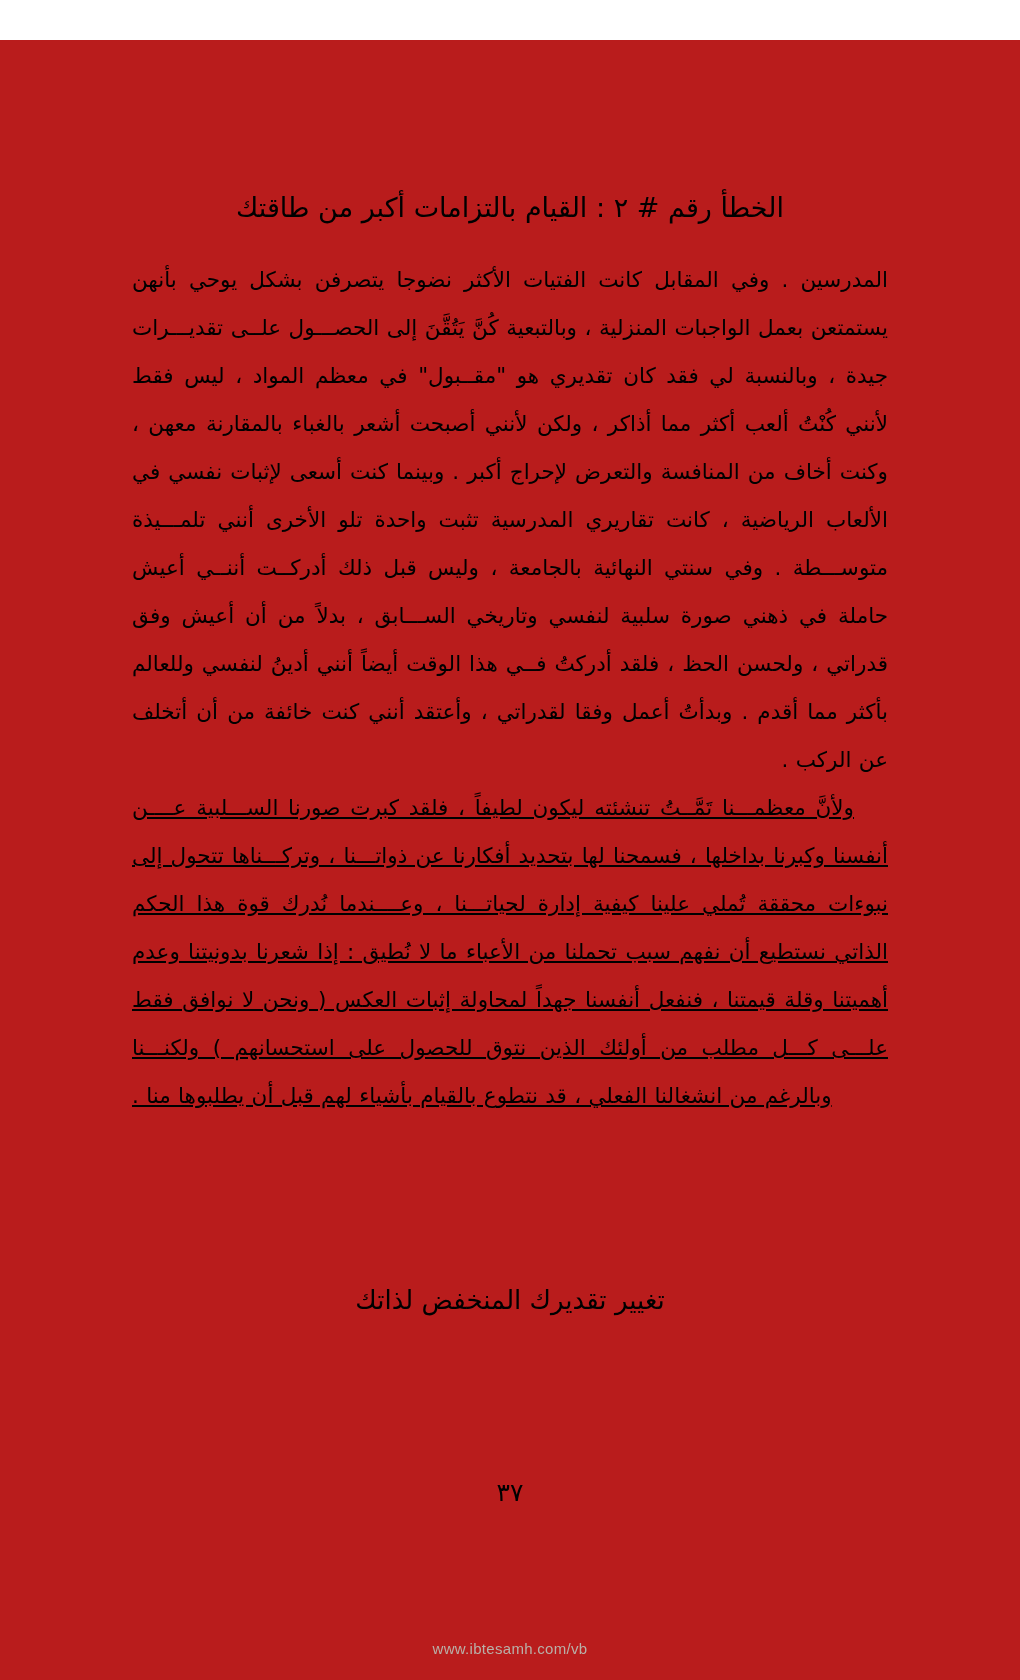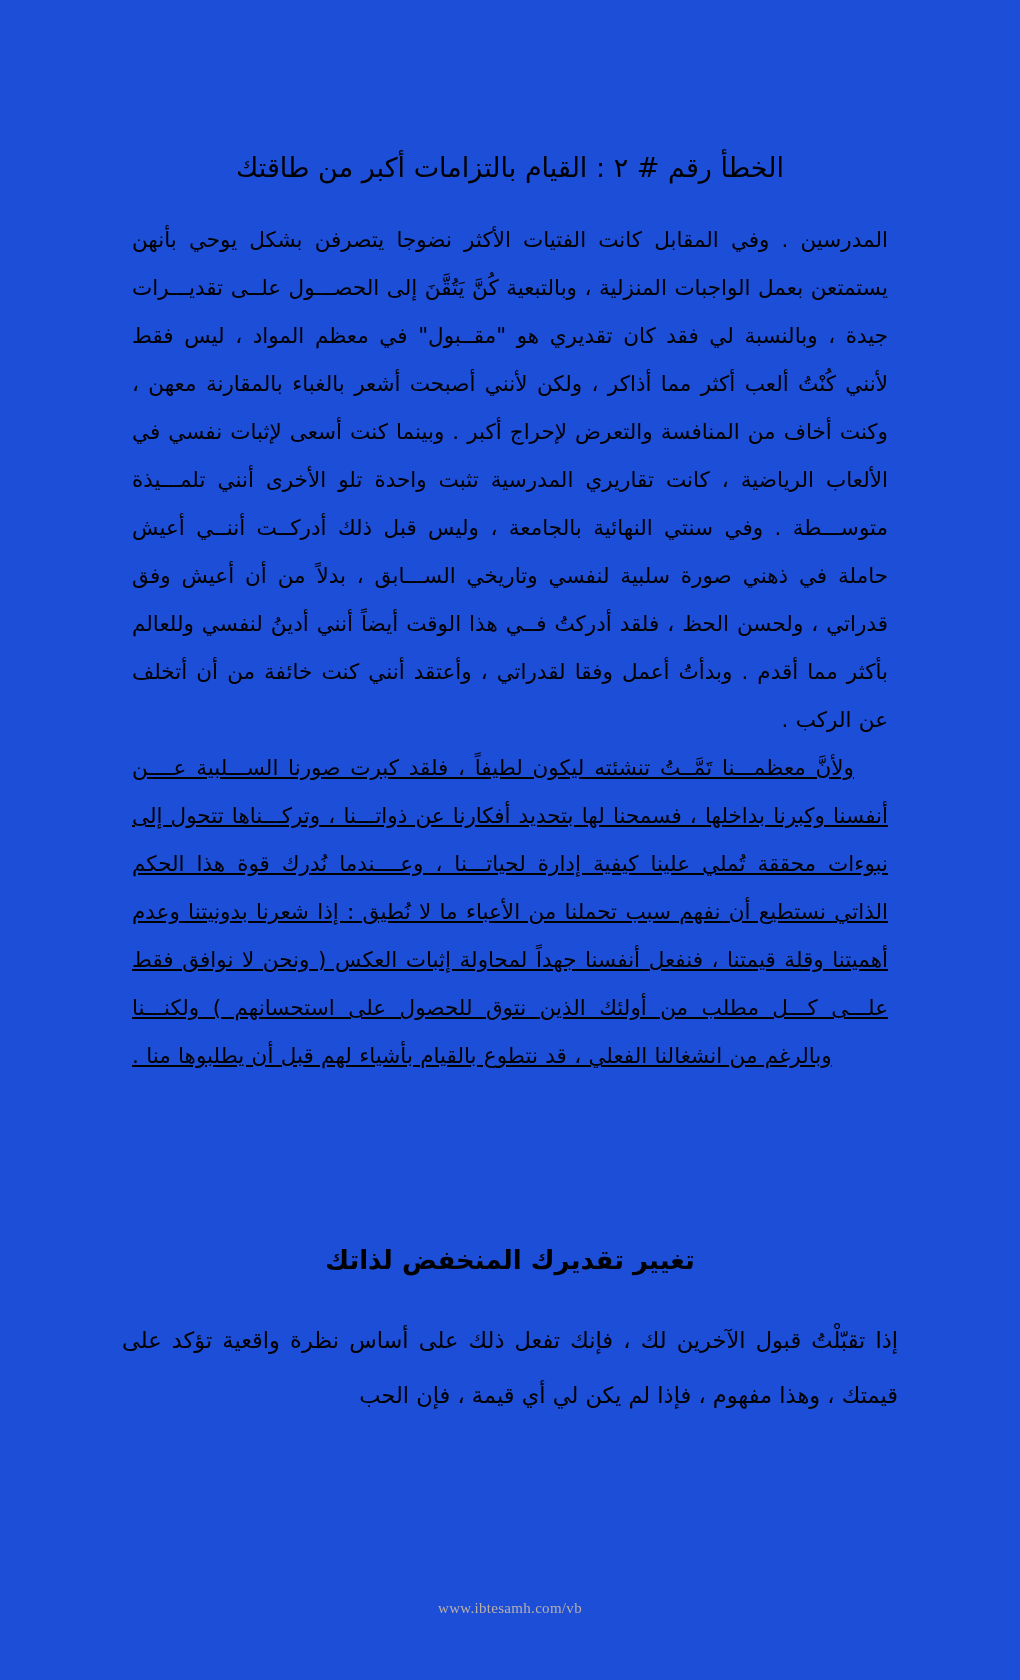--- a/index.html
+++ b/index.html
@@ -13,23 +13,24 @@
     height: 1680px;
     position: relative;
     font-family: "DejaVu Sans", "Liberation Sans", sans-serif;
     color: #000000;
     overflow: hidden;
   }
 
   .page {
     position: absolute;
     inset: 0;
-    background: #1d4ed8;
+    background: #b91c1c;
     display: flex;
     flex-direction: column;
+    margin-top: 40px;
   }
 
   
   .chapter-title {
     margin: 0;
     padding: 0;
     position: absolute;
     top: 152px;
     right: 130px;
     left: 130px;
@@ -74,21 +75,21 @@
   }
 
   
   .section-heading {
     position: absolute;
     top: 1222px;
     right: 130px;
     left: 130px;
     text-align: center;
     font-size: 26px;
-    font-weight: bold;
+    font-weight: normal;
     line-height: 1.25;
     letter-spacing: 0.3px;
     direction: rtl;
     unicode-bidi: isolate;
   }
 
   
   .closing-block {
     position: absolute;
     top: 1313px;
@@ -127,37 +128,35 @@
     position: absolute;
     top: 1600px;
     left: 0;
     right: 0;
     text-align: center;
     font-size: 15px;
     color: #b9b0a8;
     letter-spacing: 0.3px;
     direction: ltr;
     unicode-bidi: isolate;
-    font-family: Liberation Serif, serif;
+    font-family: Liberation Sans, sans-serif;
   }
 </style>
 </head>
 <body>
 
 <div class="page">
 
   <h1 class="chapter-title">الخطأ رقم # ٢ : القيام بالتزامات أكبر من طاقتك</h1>
 
   <div class="body-block">
     <p class="para">المدرسين . وفي المقابل كانت الفتيات الأكثر نضوجا يتصرفن بشكل يوحي بأنهن يستمتعن بعمل الواجبات المنزلية ، وبالتبعية كُنَّ يَتُقَّنَ إلى الحصـــول علــى تقديـــرات جيدة ، وبالنسبة لي فقد كان تقديري هو "مقــبول" في معظم المواد ، ليس فقط لأنني كُنْتُ ألعب أكثر مما أذاكر ، ولكن لأنني أصبحت أشعر بالغباء بالمقارنة معهن ، وكنت أخاف من المنافسة والتعرض لإحراج أكبر . وبينما كنت أسعى لإثبات نفسي في الألعاب الرياضية ، كانت تقاريري المدرسية تثبت واحدة تلو الأخرى أنني تلمـــيذة متوســـطة . وفي سنتي النهائية بالجامعة ، وليس قبل ذلك أدركــت أننــي أعيش حاملة في ذهني صورة سلبية لنفسي وتاريخي الســـابق ، بدلاً من أن أعيش وفق قدراتي ، ولحسن الحظ ، فلقد أدركتُ فــي هذا الوقت أيضاً أنني أدينُ لنفسي وللعالم بأكثر مما أقدم . وبدأتُ أعمل وفقا لقدراتي ، وأعتقد أنني كنت خائفة من أن أتخلف عن الركب .</p>
     <p class="para p-indent p-last">ولأنَّ معظمـــنا تَمَّــتُ تنشئته ليكون لطيفاً ، فلقد كبرت صورنا الســـلبية عــــن أنفسنا وكبرنا بداخلها ، فسمحنا لها بتحديد أفكارنا عن ذواتـــنا ، وتركـــناها تتحول إلى نبوءات محققة تُملي علينا كيفية إدارة لحياتـــنا ، وعــــندما نُدرك قوة هذا الحكم الذاتي نستطيع أن نفهم سبب تحملنا من الأعباء ما لا نُطيق : إذا شعرنا بدونيتنا وعدم أهميتنا وقلة قيمتنا ، فنفعل أنفسنا جهداً لمحاولة إثبات العكس ( ونحن لا نوافق فقط علـــى كـــل مطلب من أولئك الذين نتوق للحصول على استحسانهم ) ولكنـــنا وبالرغم من انشغالنا الفعلي ، قد نتطوع بالقيام بأشياء لهم قبل أن يطلبوها منا .</p>
   </div>
 
   <h2 class="section-heading">تغيير تقديرك المنخفض لذاتك</h2>
 
-  <div class="closing-block">
-    <p class="closing-para">إذا تقبّلْتُ قبول الآخرين لك ، فإنك تفعل ذلك على أساس نظرة واقعية تؤكد على قيمتك ، وهذا مفهوم ، فإذا لم يكن لي أي قيمة ، فإن الحب</p>
-  </div>
 
+  <div class="page-number">٣٧</div>
 
   <div class="footer-watermark">www.ibtesamh.com/vb</div>
 
 </div>
 
 </body></html>

